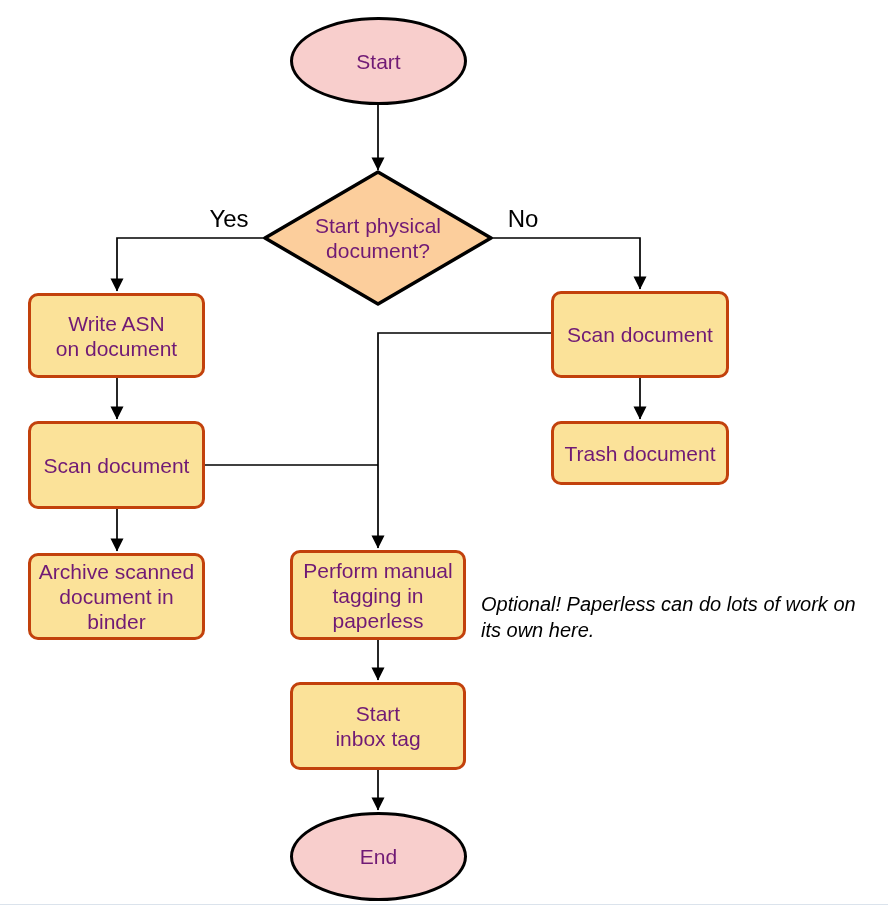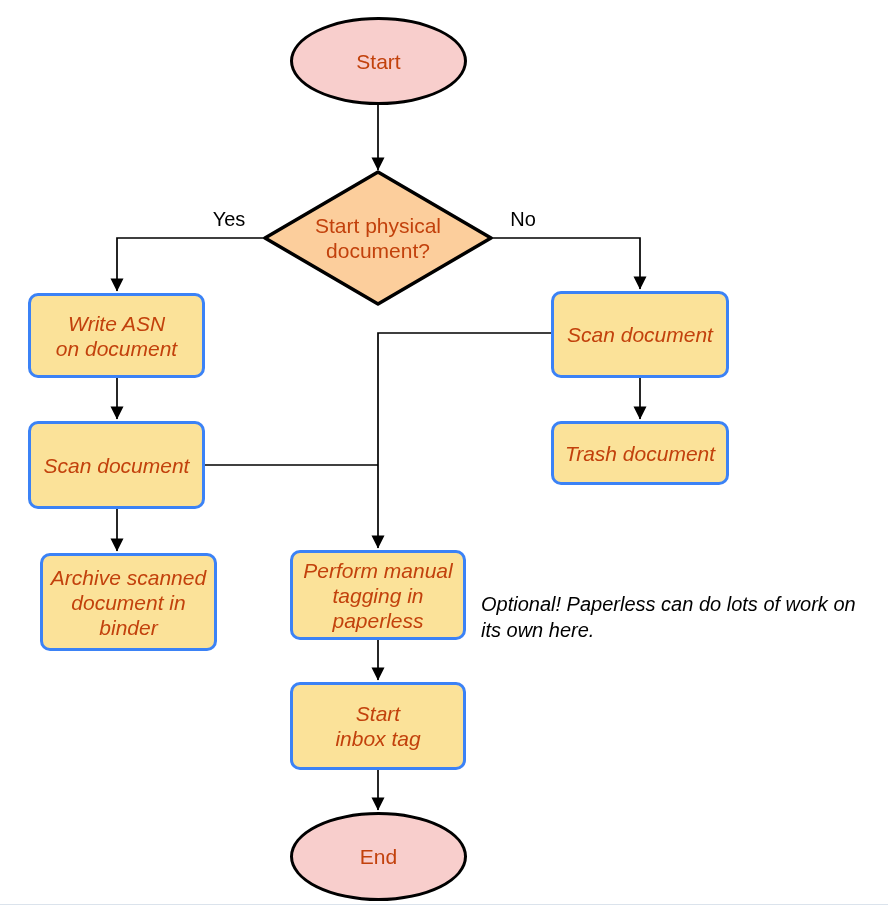--- a/index.html
+++ b/index.html
@@ -23,44 +23,43 @@
 
   .node {
     position: absolute;
     display: flex;
     align-items: center;
     justify-content: center;
     text-align: center;
     white-space: pre-line;
     font-size: 21px;
     line-height: 25px;
-    color: #c2410c;
+    color: #701a75;
   }
 
   .process {
     background: #fbe299;
-    border: 3px solid #3b82f6;
+    border: 3px solid #c2410c;
     border-radius: 10px;
-    font-style: italic;
   }
 
   .terminal {
     background: #f8cecc;
     border: 3.5px solid #000000;
     border-radius: 50%;
   }
 
   .decision-label {
     position: absolute;
     background: transparent;
   }
 
   .edge-label {
     position: absolute;
-    font-size: 20px;
+    font-size: 24px;
     line-height: 24px;
     color: #000000;
     text-align: center;
   }
 
   .annotation {
     position: absolute;
     left: 481px;
     top: 591px;
     width: 404px;
@@ -122,21 +121,21 @@
 
   <div class="node process" style="left:28px; top:293px; width:177px; height:85px;">
     <span>Write ASN
 on document</span>
   </div>
 
   <div class="node process" style="left:28px; top:421px; width:177px; height:88px;">
     <span>Scan document</span>
   </div>
 
-  <div class="node process" style="left:40px; top:553px; width:177px; height:98px;">
+  <div class="node process" style="left:28px; top:553px; width:177px; height:87px;">
     <span>Archive scanned
 document in
 binder</span>
   </div>
 
   <div class="node process" style="left:551px; top:291px; width:178px; height:87px;">
     <span>Scan document</span>
   </div>
 
   <div class="node process" style="left:551px; top:421px; width:178px; height:64px;">

